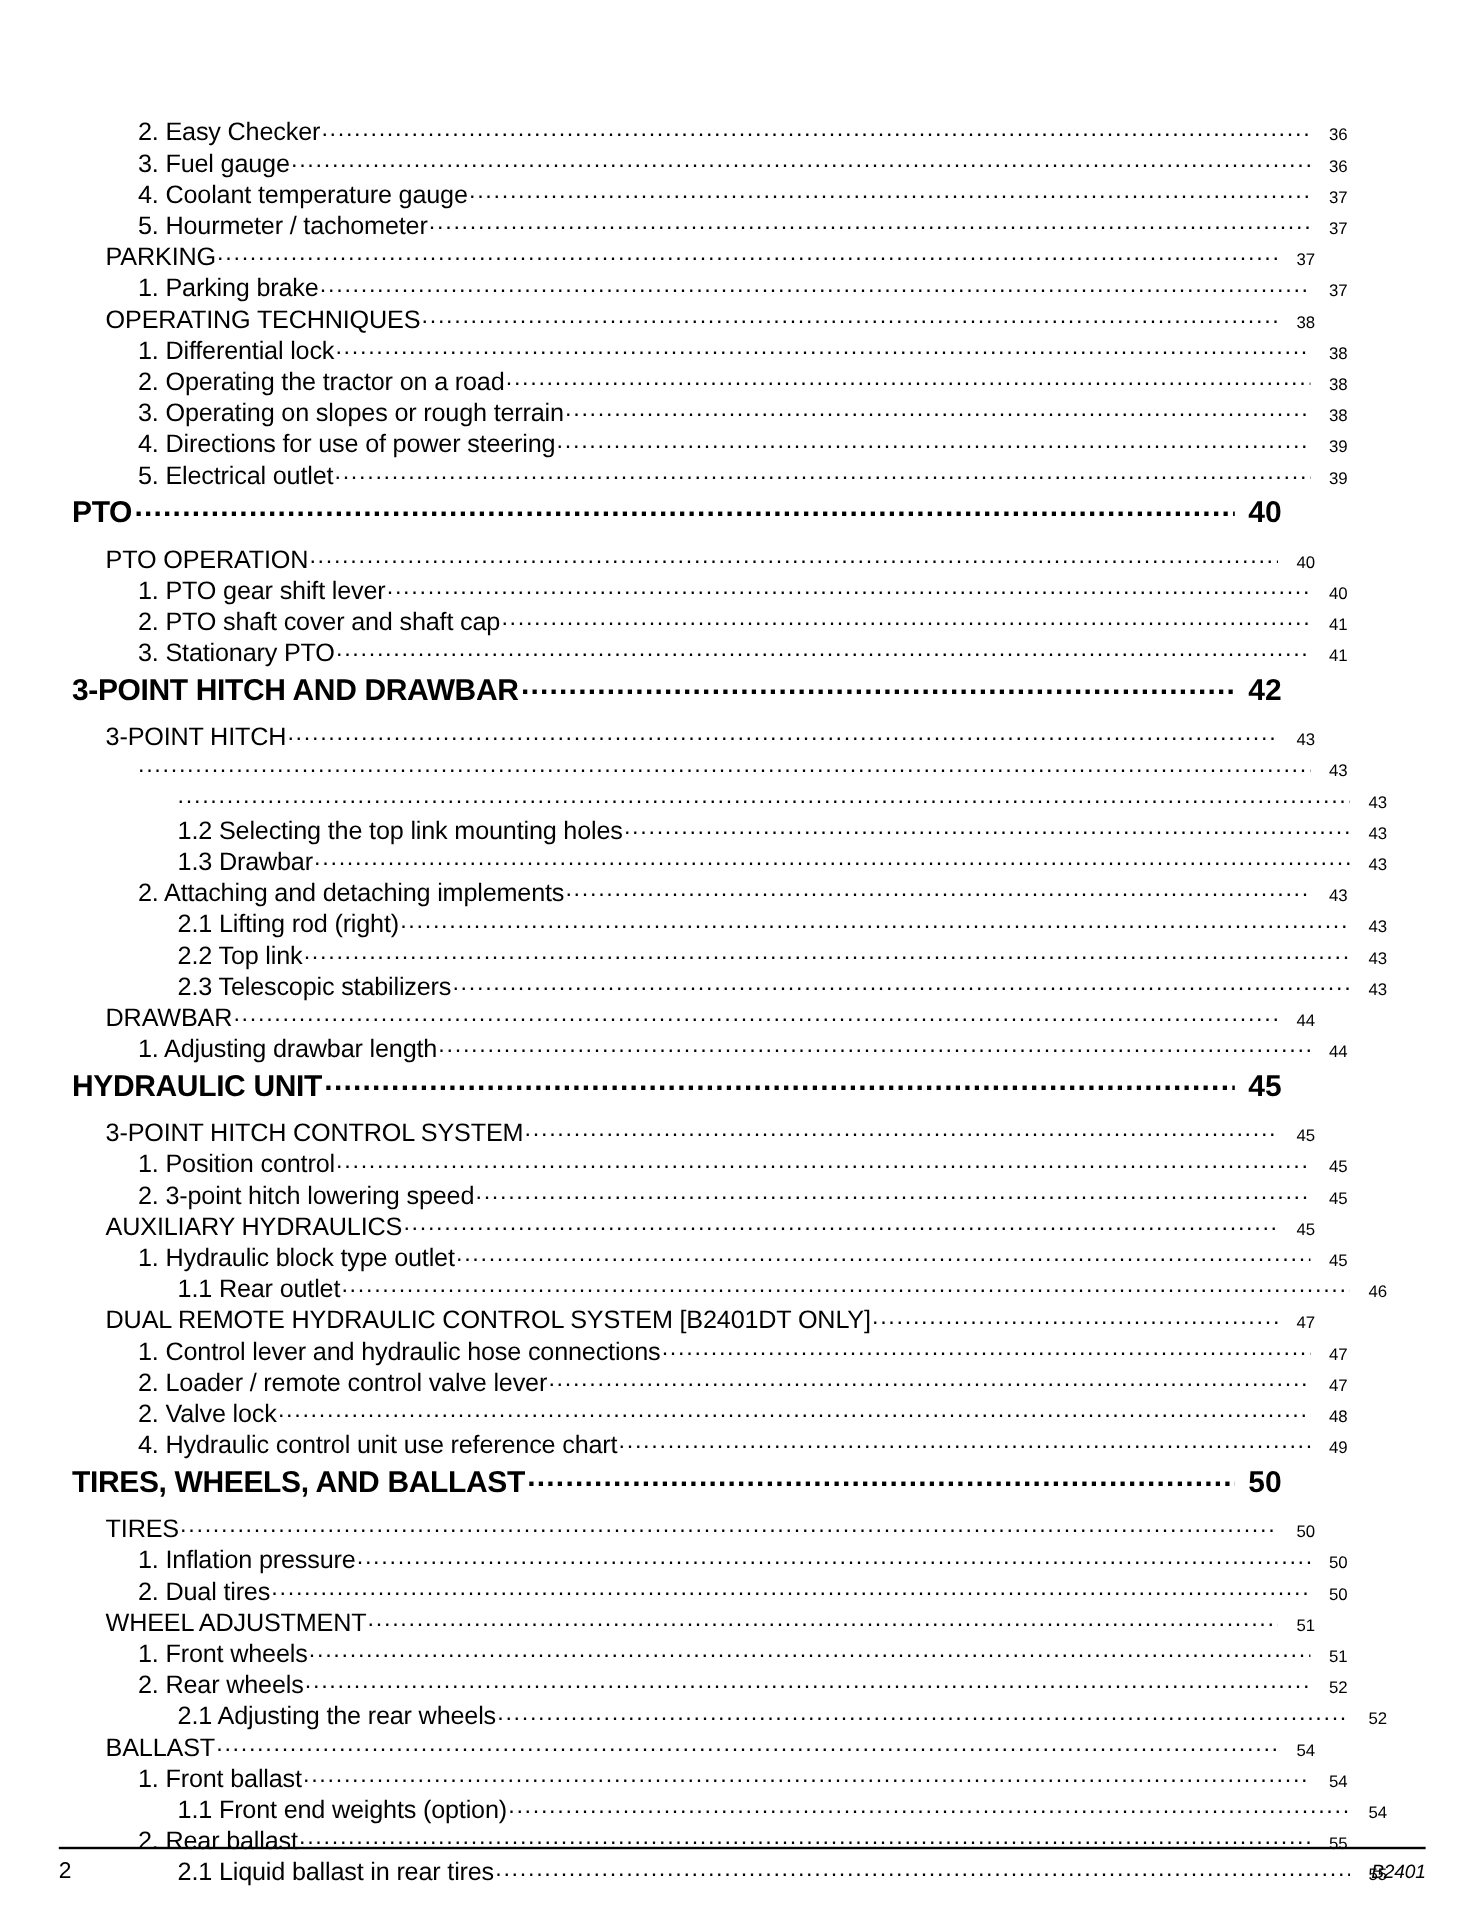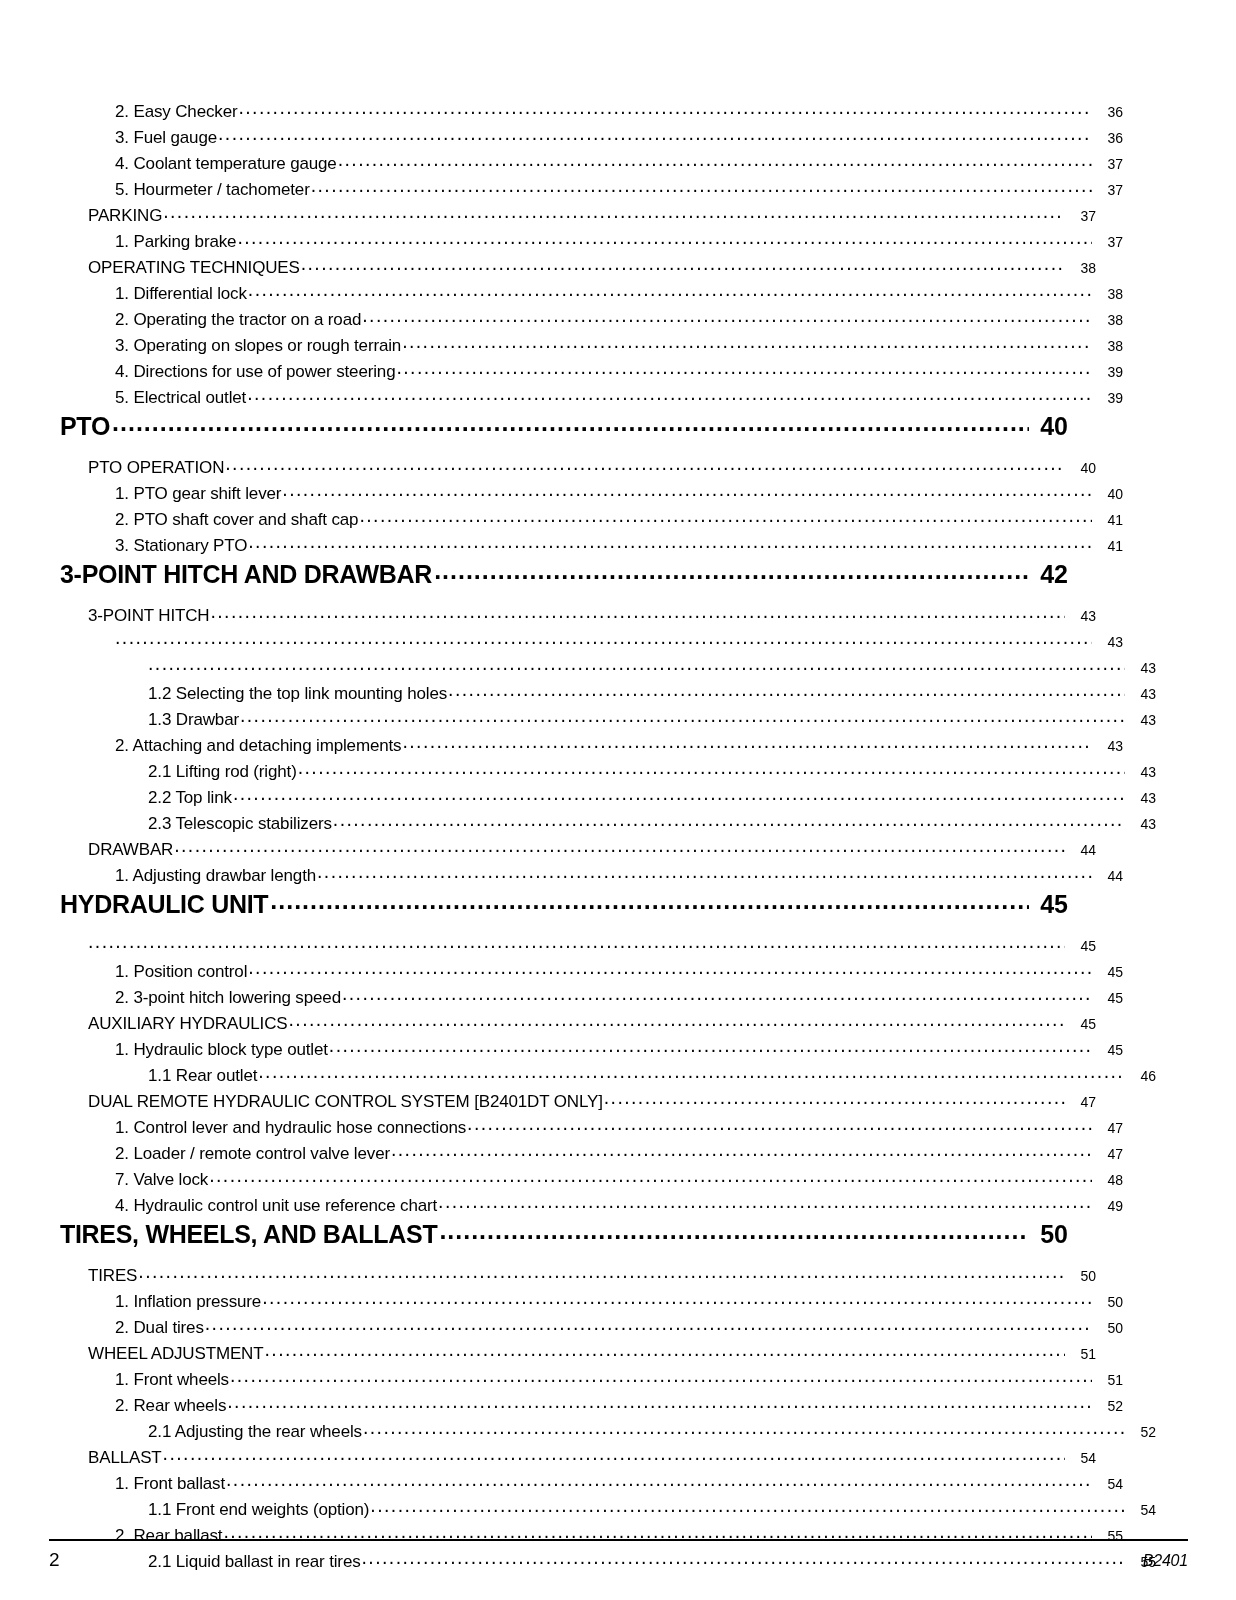--- a/index.html
+++ b/index.html
@@ -36,21 +36,21 @@
     display: flex;
     align-items: baseline;
     width: 100%;
     line-height: 26px;
     height: 26px;
     white-space: nowrap;
   }
 
   .row .label {
     flex: 0 0 auto;
-    font-size: 17px;
+    font-size: 21px;
     letter-spacing: -0.15px;
   }
 
   .row .leader {
     flex: 1 1 auto;
     min-width: 4px;
     overflow: hidden;
     position: relative;
     height: 20px;
   }
@@ -294,20 +294,21 @@
         <span class="label">1. Adjusting drawbar length</span>
         <span class="leader"></span>
         <span class="pageno">44</span>
       </div>
       <div class="row lvl1 gap-before gap-after">
         <span class="label">HYDRAULIC UNIT</span>
         <span class="leader"></span>
         <span class="pageno">45</span>
       </div>
       <div class="row lvl2">
+        <span class="label">3-POINT HITCH CONTROL SYSTEM</span>
         <span class="leader"></span>
         <span class="pageno">45</span>
       </div>
       <div class="row lvl3">
         <span class="label">1. Position control</span>
         <span class="leader"></span>
         <span class="pageno">45</span>
       </div>
       <div class="row lvl3">
         <span class="label">2. 3-point hitch lowering speed</span>
@@ -338,21 +339,21 @@
         <span class="label">1. Control lever and hydraulic hose connections</span>
         <span class="leader"></span>
         <span class="pageno">47</span>
       </div>
       <div class="row lvl3">
         <span class="label">2. Loader / remote control valve lever</span>
         <span class="leader"></span>
         <span class="pageno">47</span>
       </div>
       <div class="row lvl3">
-        <span class="label">7. Valve lock</span>
+        <span class="label">2. Valve lock</span>
         <span class="leader"></span>
         <span class="pageno">48</span>
       </div>
       <div class="row lvl3">
         <span class="label">4. Hydraulic control unit use reference chart</span>
         <span class="leader"></span>
         <span class="pageno">49</span>
       </div>
       <div class="row lvl1 gap-before gap-after">
         <span class="label">TIRES, WHEELS, AND BALLAST</span>

